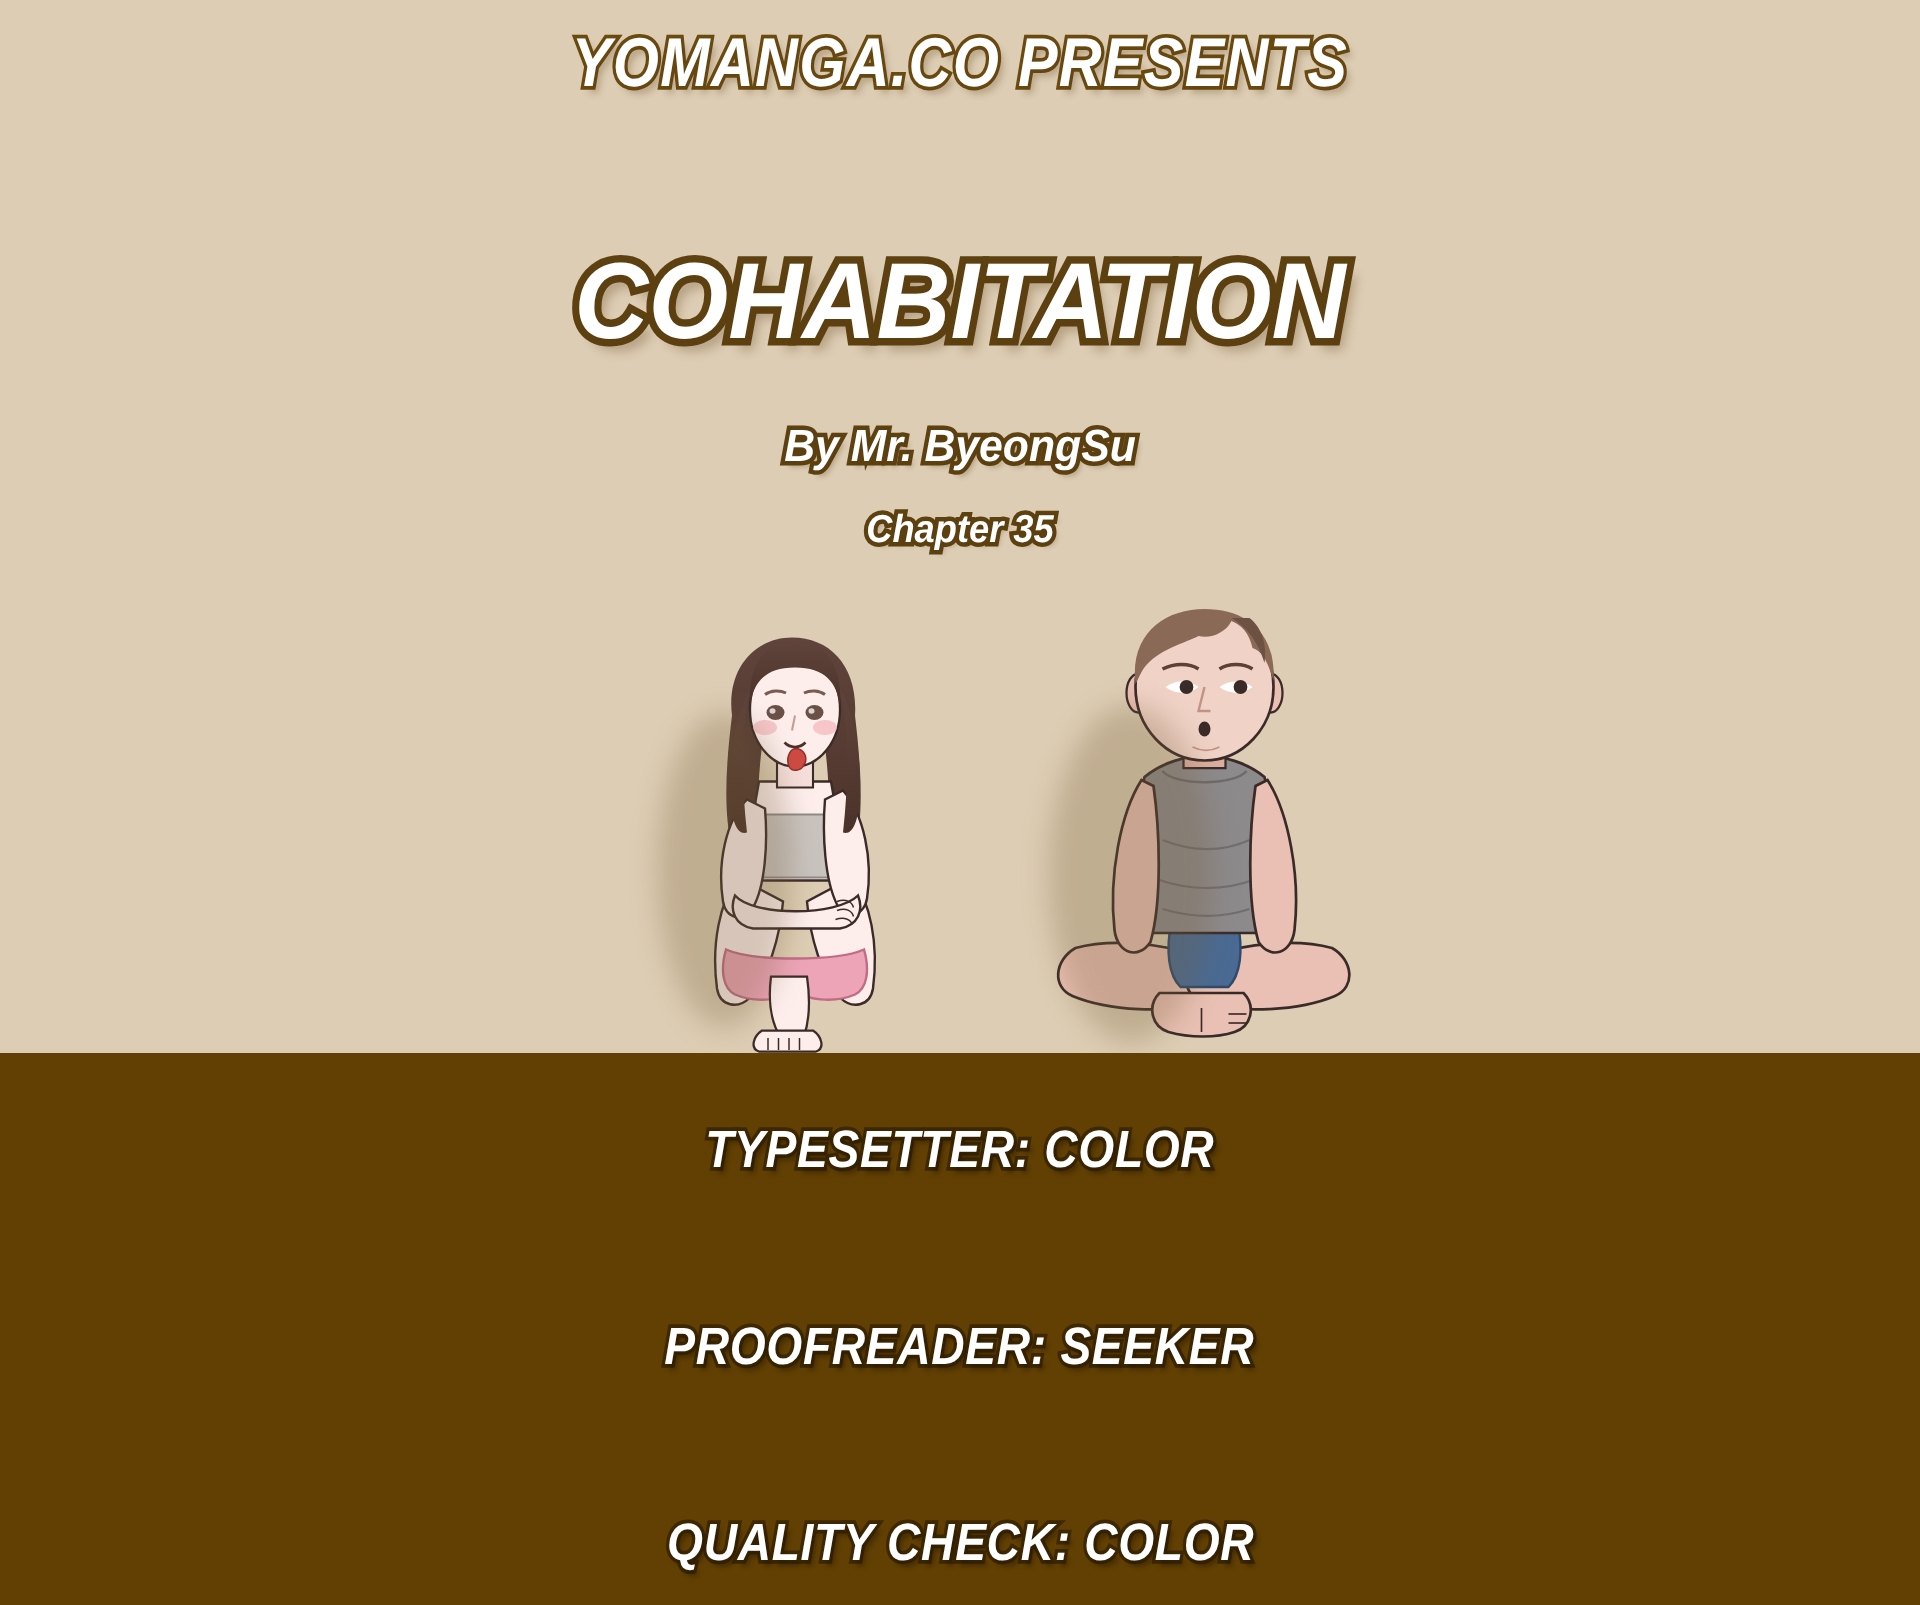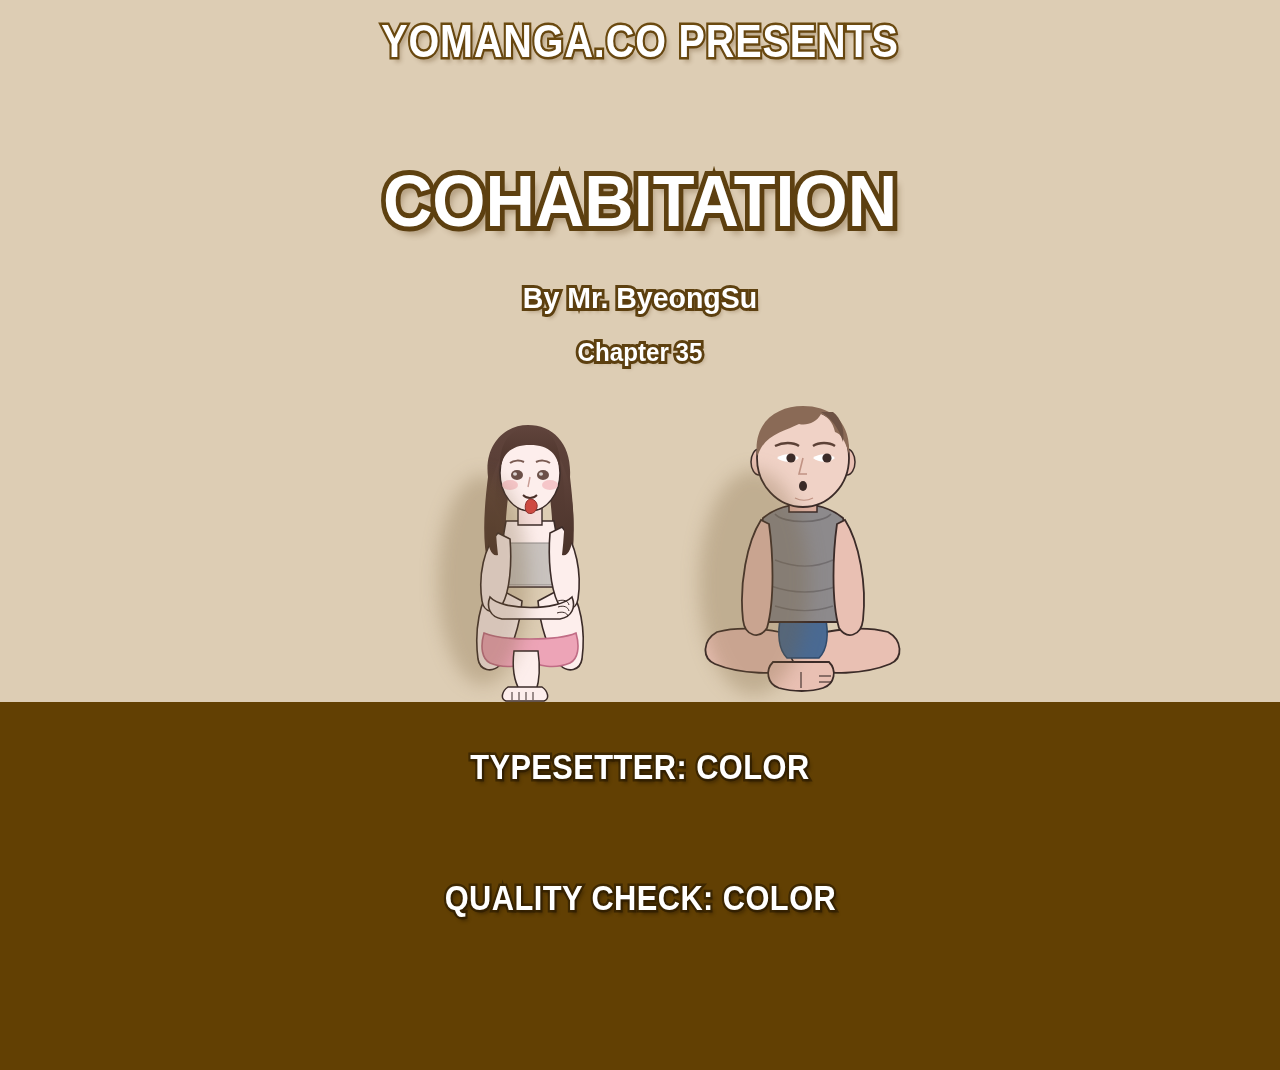--- a/index.html
+++ b/index.html
@@ -11,20 +11,21 @@
   body {
     font-family: "Liberation Sans", sans-serif;
   }
 
   #page {
     position: relative;
     width: 1280px;
     height: 1070px;
     overflow: hidden;
     background: #bef264;
+    font-style: italic;
   }
 
   
   #upper-panel {
     position: absolute;
     left: 0; top: 0;
     width: 1280px;
     height: 702px;
     background: #ddcdb4;
     overflow: hidden;
@@ -308,20 +309,23 @@
     </div>
   </div>
 
   <div id="credits-panel">
     <div id="credits-grid">
 
       <div class="credit-cell">
         <span class="credit-text">TYPESETTER: COLOR</span>
       </div>
 
+      <div class="credit-cell">
+        <span class="credit-text">PROOFREADER: SEEKER</span>
+      </div>
 
 
       <div class="credit-cell">
         <span class="credit-text">QUALITY CHECK: COLOR</span>
       </div>
 
 
 
     </div>
   </div>

